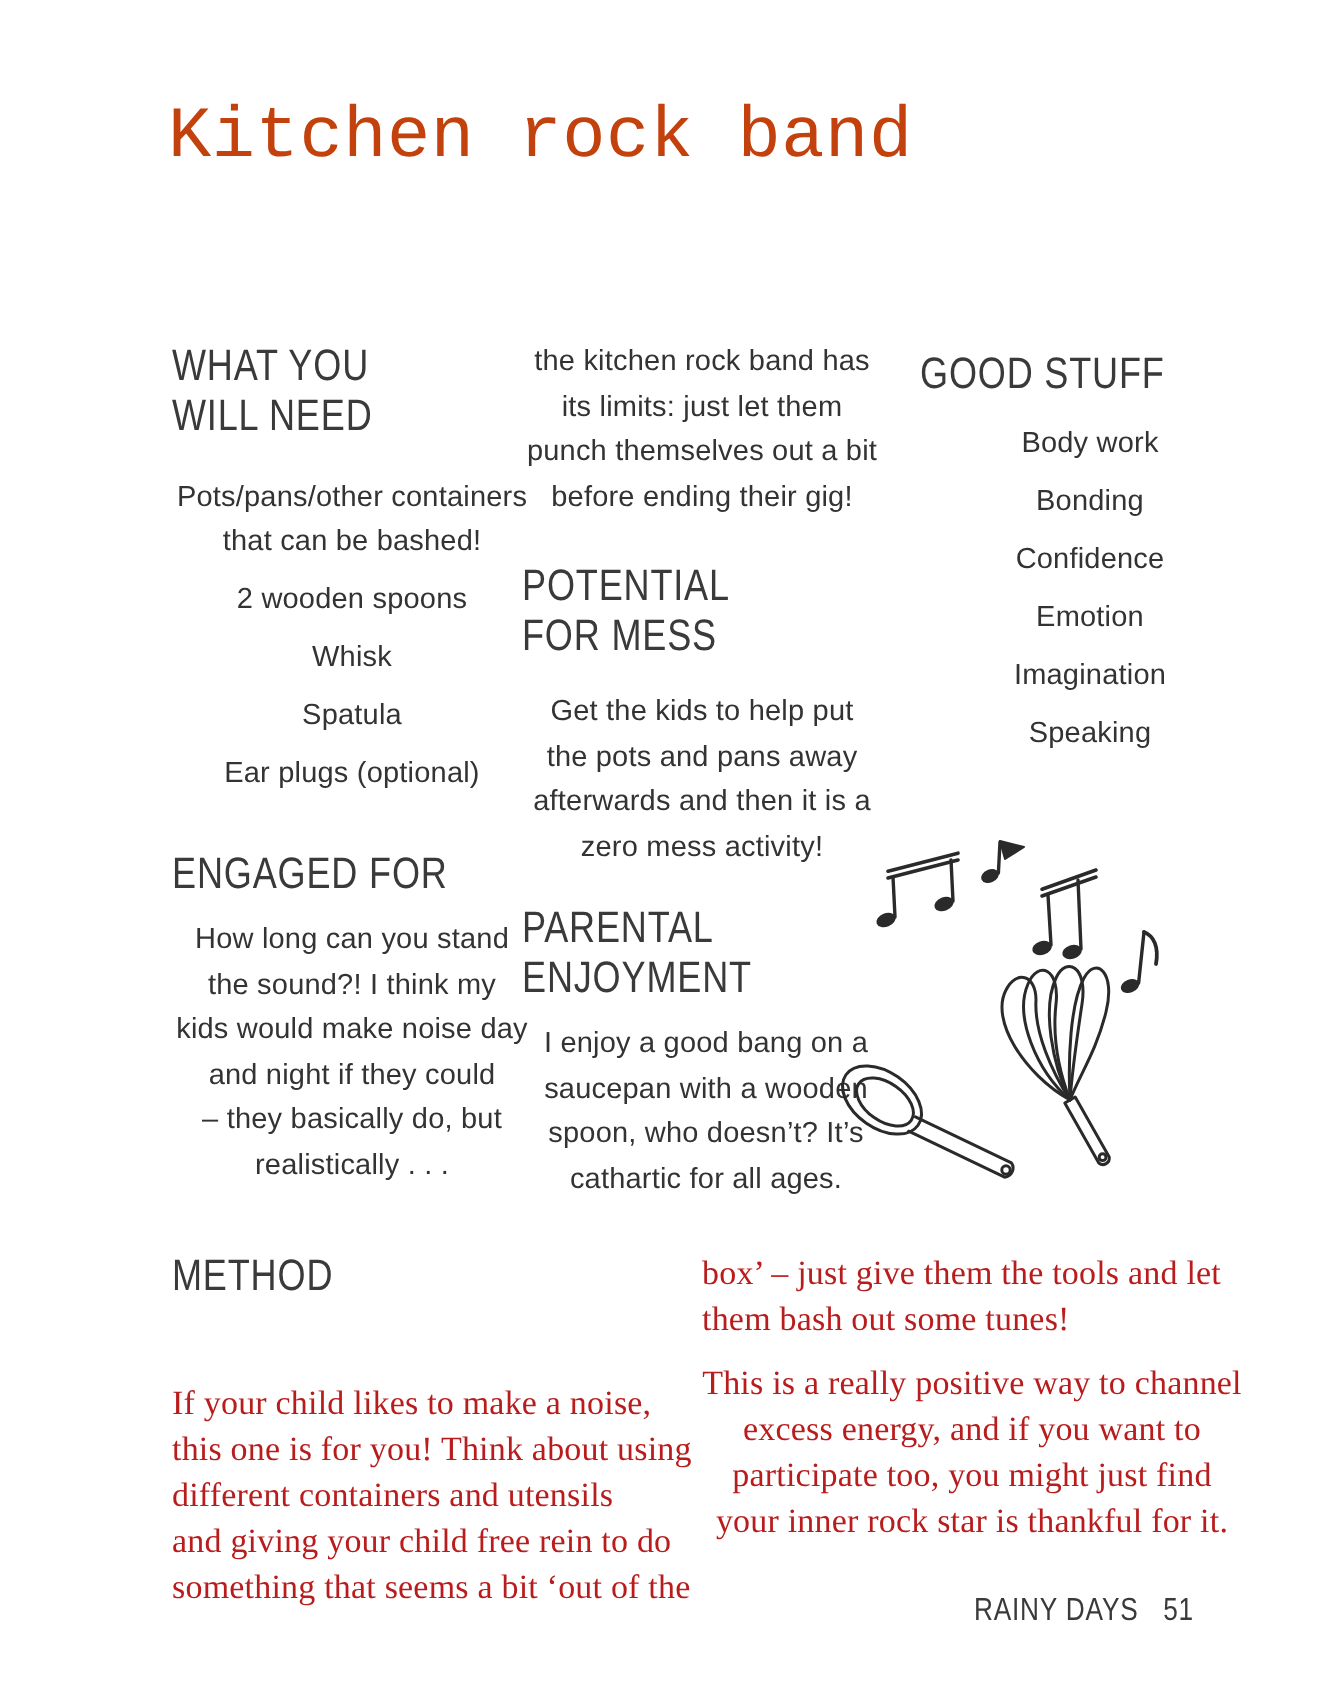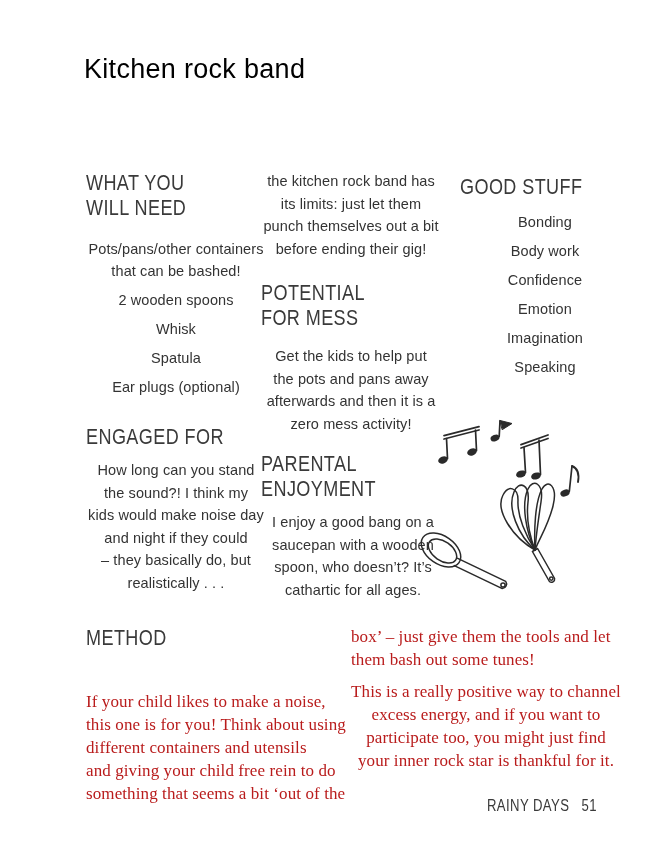--- a/index.html
+++ b/index.html
@@ -2,22 +2,22 @@
 <html><head>
 <meta charset="utf-8">
 <style>
   html,body { margin:0; padding:0; background:#fff; }
   .page {
     position:relative; width:663px; height:848px; background:#ffffff;
     overflow:hidden; font-family:"Liberation Sans", sans-serif;
   }
   h1.title {
     position:absolute; left:84px; top:48px; margin:0;
-    font-family:Liberation Sans, sans-serif; font-weight:400;
-    font-size:27px; line-height:42px; letter-spacing:0.3px; color:#000000;
+    font-family:Liberation Mono, monospace; font-weight:400;
+    font-size:36px; line-height:42px; letter-spacing:0.3px; color:#c2410c;
     white-space:pre;
   }
   .hand {
     font-family:"Liberation Sans", sans-serif; font-weight:400;
     color:#3a3a3a; letter-spacing:0.5px; white-space:pre;
     transform:scaleX(0.82); transform-origin:left top;
   }
   h2.hand { font-size:22px; line-height:25px; margin:0; }
   .sans {
     font-family:"Liberation Sans", sans-serif; font-size:14.5px;
@@ -100,22 +100,22 @@
     <h2 class="hand heading-parental">PARENTAL
 ENJOYMENT</h2>
     <p class="sans parental-body">I enjoy a good bang on a
 saucepan with a wooden
 spoon, who doesn’t? It’s
 cathartic for all ages.</p>
   </div>
 
   <div class="col" id="col-right">
     <h2 class="hand">GOOD STUFF</h2>
+    <p class="sans item">Body work</p>
     <p class="sans item">Bonding</p>
-    <p class="sans item">Body work</p>
     <p class="sans item">Confidence</p>
     <p class="sans item">Emotion</p>
     <p class="sans item">Imagination</p>
     <p class="sans item">Speaking</p>
   </div>
 
   <svg id="illustration" width="180" height="190" viewBox="0 0 180 190" aria-hidden="true">
 
     <g>
       <ellipse class="head" cx="28" cy="50" rx="5" ry="3.4" transform="rotate(-22 28 50)"></ellipse>

